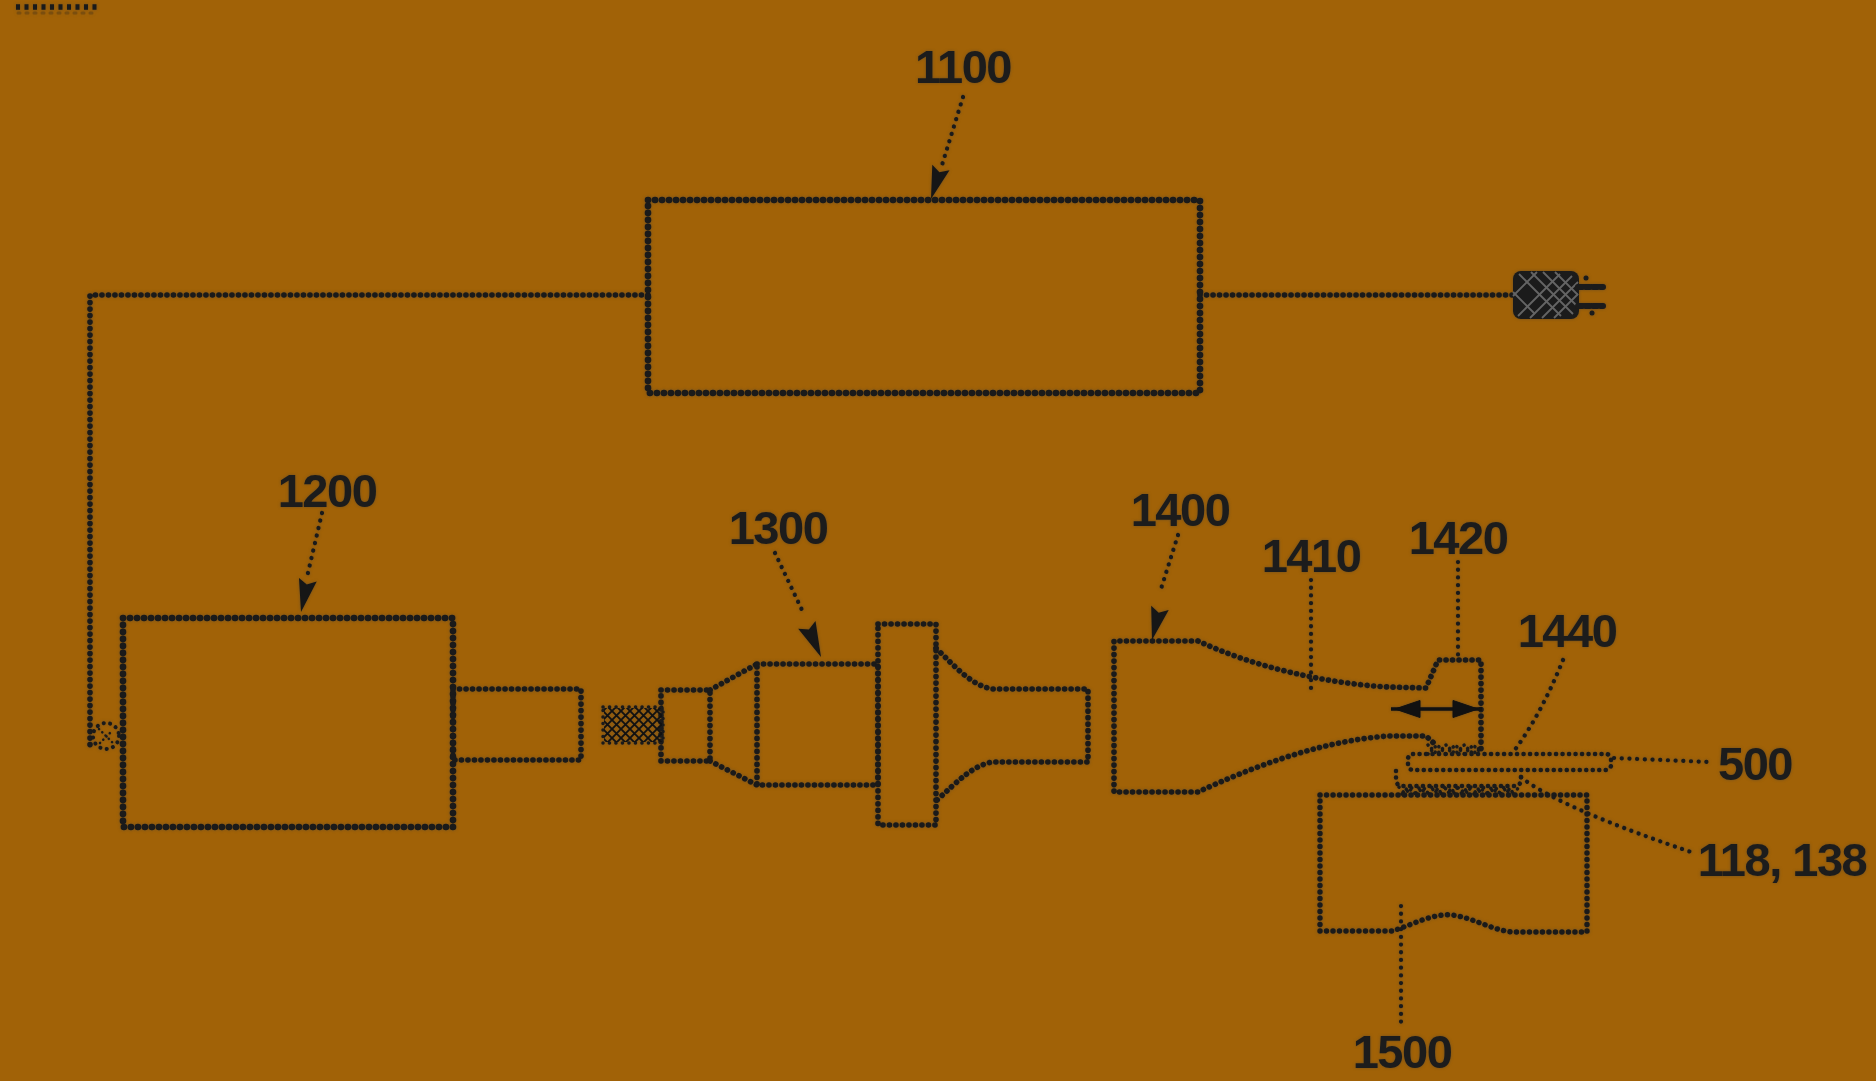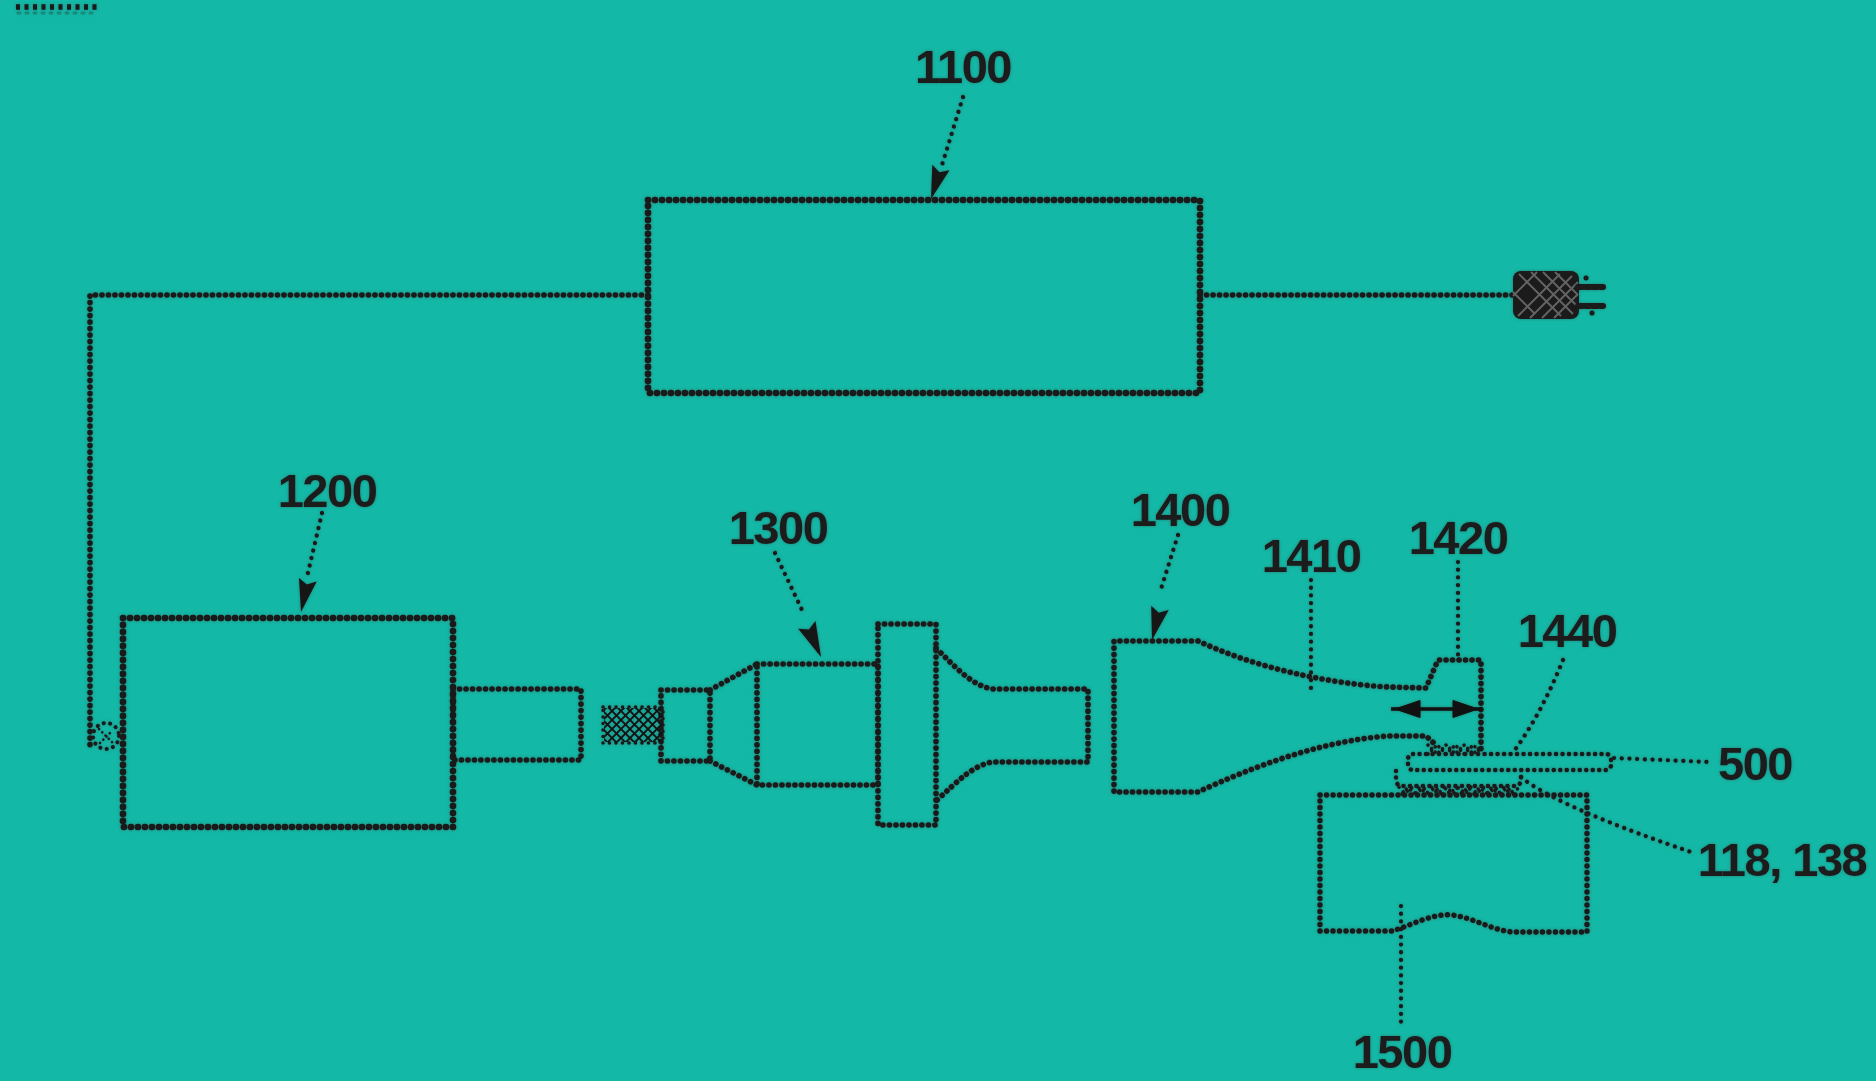--- a/index.html
+++ b/index.html
@@ -1,16 +1,16 @@
 <!DOCTYPE html>
 <html><head>
 <meta charset="utf-8">
 <style>
   html,body{margin:0;padding:0;background:#ffffff;}
-  #stage{position:relative;width:1876px;height:1081px;background:#14b8a6;overflow:hidden;}
+  #stage{position:relative;width:1876px;height:1081px;background:#a16207;overflow:hidden;}
   svg{position:absolute;left:0;top:0;filter:drop-shadow(0 0 1.8px rgba(60,60,60,0.5));}
   .lbl{font-family:"Liberation Sans",sans-serif;font-weight:bold;font-size:47px;fill:#1c1c1c;letter-spacing:-1.5px;}
 </style>
 </head>
 <body>
 <div id="stage">
 <svg width="1876" height="1081" viewBox="0 0 1876 1081">
   <defs>
     <pattern id="xh" width="9" height="9" patternUnits="userSpaceOnUse">
       <path d="M0,0 L9,9 M9,0 L0,9" stroke="#111" stroke-width="1.8" fill="none"></path>

